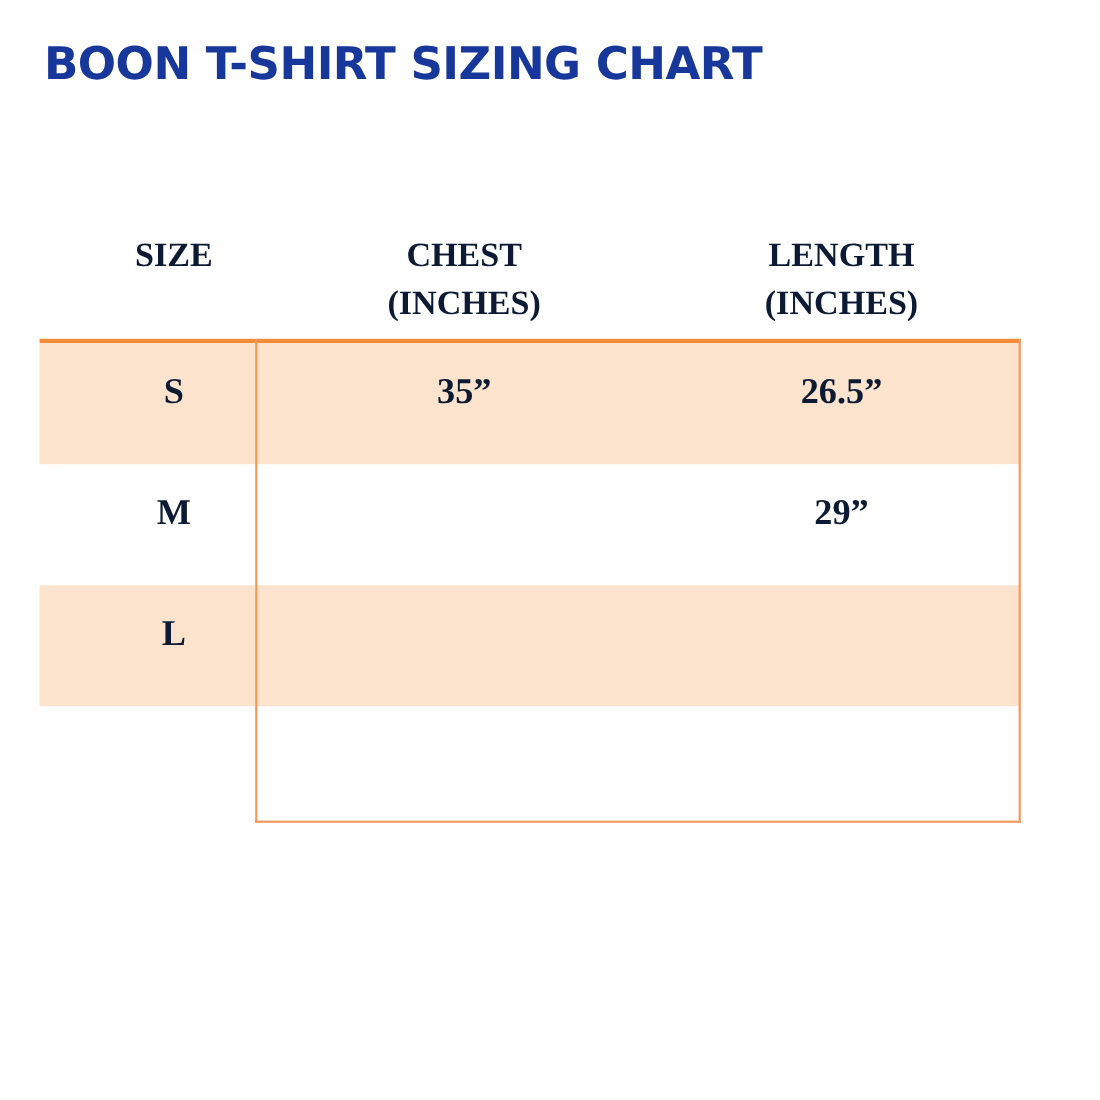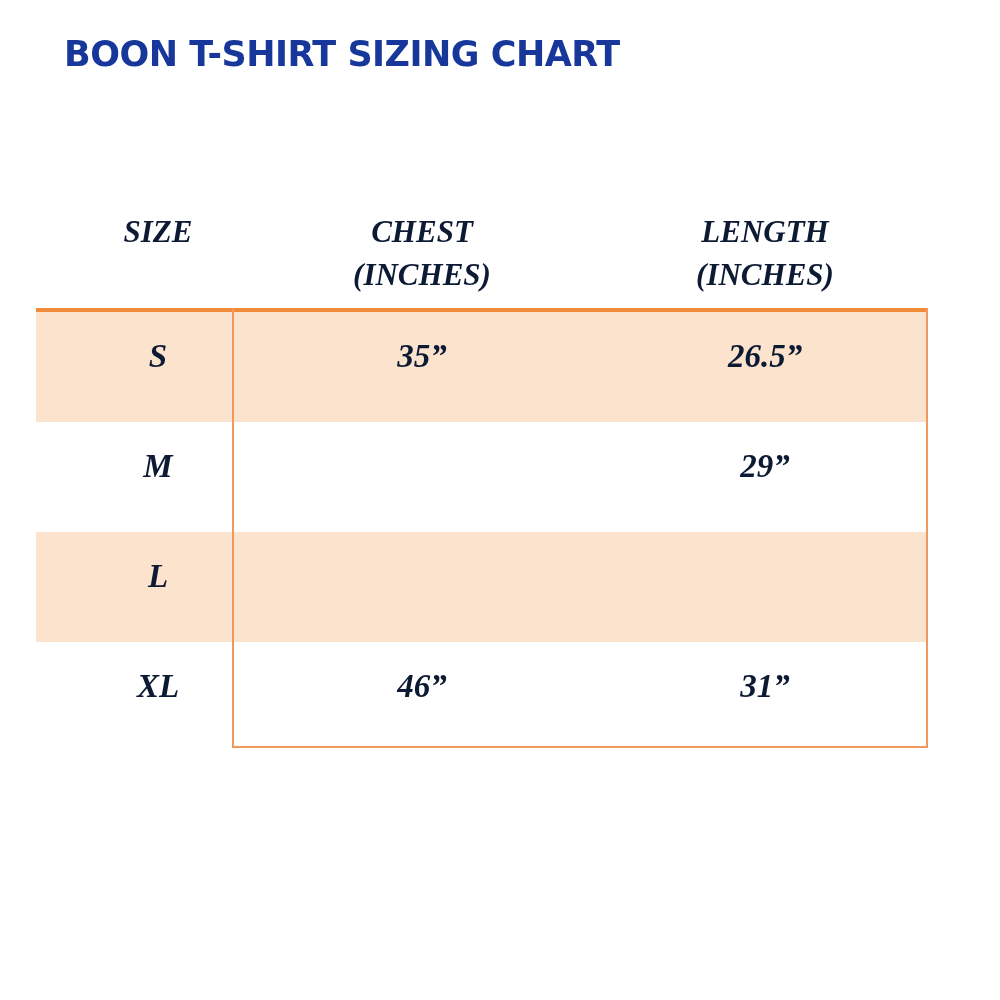--- a/index.html
+++ b/index.html
@@ -18,38 +18,37 @@
   .page {
     position: absolute;
     left: 0; top: 0;
     width: 1000px;
     height: 1000px;
     background: #ffffff;
   }
 
   .chart-title {
     position: absolute;
-    left: 64px;
+    left: 40px;
     top: 34px;
     font-family: "DejaVu Sans", sans-serif;
     font-weight: bold;
-    font-size: 35px;
+    font-size: 41px;
     letter-spacing: -0.5px;
     color: #17379b;
     white-space: nowrap;
   }
 
   
   .table-wrap {
     position: absolute;
     left: 36px;
     top: 196px;
     width: 892px;
     height: 560px;
-    font-style: italic;
   }
 
   .header-row {
     position: absolute;
     left: 0;
     top: 0;
     width: 892px;
     height: 112px;
   }
   .col-head {
@@ -157,20 +156,15 @@
 
     <div class="row" style="top:226px;">
       <div class="cell c-size">M</div>
       <div class="cell c-length">29”</div>
     </div>
 
     <div class="row" style="top:336px;">
       <div class="cell c-size">L</div>
     </div>
 
-    <div class="row" style="top:446px;">
-      <div class="cell c-size">XL</div>
-      <div class="cell c-chest">46”</div>
-      <div class="cell c-length">31”</div>
-    </div>
 
   </div>
 </div>
 
 </body></html>

